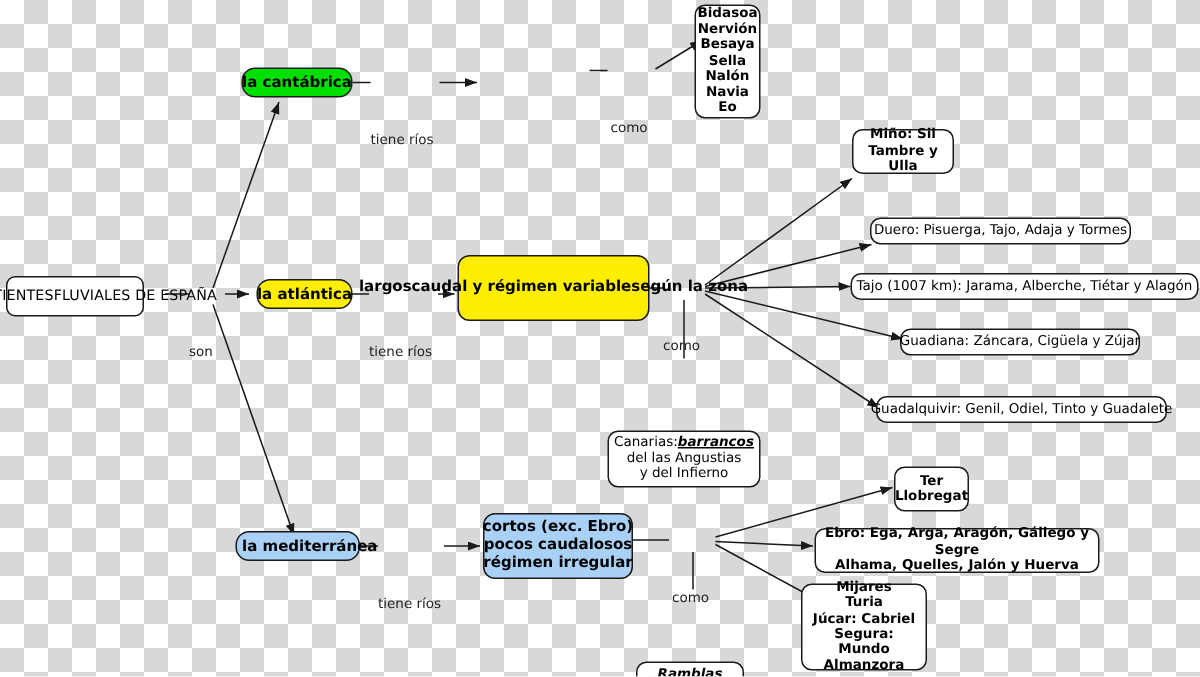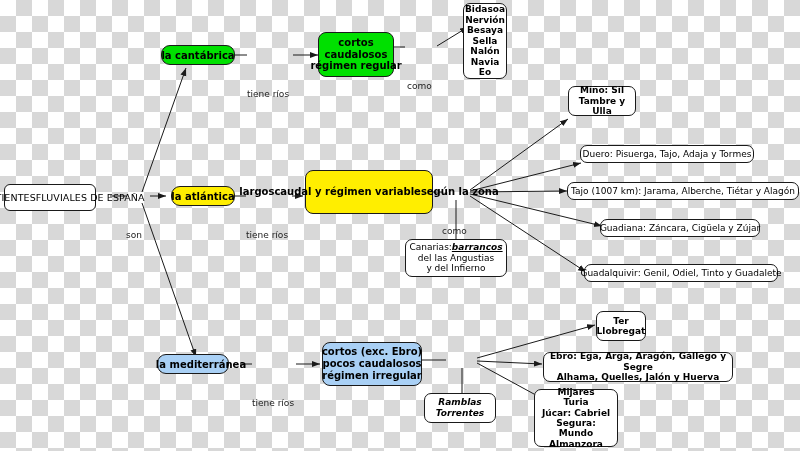--- a/index.html
+++ b/index.html
@@ -73,20 +73,21 @@
   .leaf {
     font-size: 9px;
     border-radius: 7px;
     background: #ffffff;
   }
   .leaf-tall { line-height: 1.16; font-weight: bold; }
   .special {
     font-size: 9px;
     border-radius: 7px;
     background: #ffffff;
+    margin-top: 48px;
   }
   .special i { font-style: italic; font-weight: bold; }
   .special u { text-decoration: underline; }
   .lbl {
     position: absolute;
     font-size: 9px;
     color: #222222;
     background: transparent;
     white-space: nowrap;
     padding: 0 2px;
@@ -152,25 +153,20 @@
   </div>
 
   <div class="lbl" style="left:124px; top:190px;">son</div>
 
   <div class="node vert v-green" style="left:161px; top:45px; width:74px; height:20px;">
     <span>la cantábrica</span>
   </div>
 
   <div class="lbl" style="left:245px; top:49px;">tiene ríos</div>
 
-  <div class="node trait t-green" style="left:318px; top:32px; width:76px; height:45px; flex-direction:column;">
-    <span class="mline">cortos</span>
-    <span class="mline">caudalosos</span>
-    <span class="mline">régimen regular</span>
-  </div>
 
   <div class="lbl" style="left:405px; top:41px;">como</div>
 
   <div class="node leaf leaf-tall" style="left:463px; top:3px; width:44px; height:76px;">
     <span style="white-space:pre-line;">Bidasoa
 Nervión
 Besaya
 Sella
 Nalón
 Navia
@@ -211,21 +207,21 @@
   <div class="node leaf" style="left:584px; top:264px; width:194px; height:18px;">
     <span>Guadalquivir: Genil, Odiel, Tinto y Guadalete</span>
   </div>
 
   <div class="node special" style="left:405px; top:239px; width:102px; height:38px; flex-direction:column;">
     <span class="mline"><span>Canarias:</span><i><u>barrancos</u></i></span>
     <span class="mline">del las Angustias</span>
     <span class="mline">y del Infierno</span>
   </div>
 
-  <div class="node vert v-blue" style="left:157px; top:354px; width:72px; height:20px;padding-left:20px;">
+  <div class="node vert v-blue" style="left:157px; top:354px; width:83px; height:20px;padding-left:20px;">
     <span>la mediterránea</span>
   </div>
 
   <div class="lbl" style="left:250px; top:358px;">tiene ríos</div>
 
   <div class="node trait t-blue" style="left:322px; top:342px; width:100px; height:44px; flex-direction:column;">
     <span class="mline">cortos (exc. Ebro)</span>
     <span class="mline">pocos caudalosos</span>
     <span class="mline">régimen irregular</span>
   </div>

